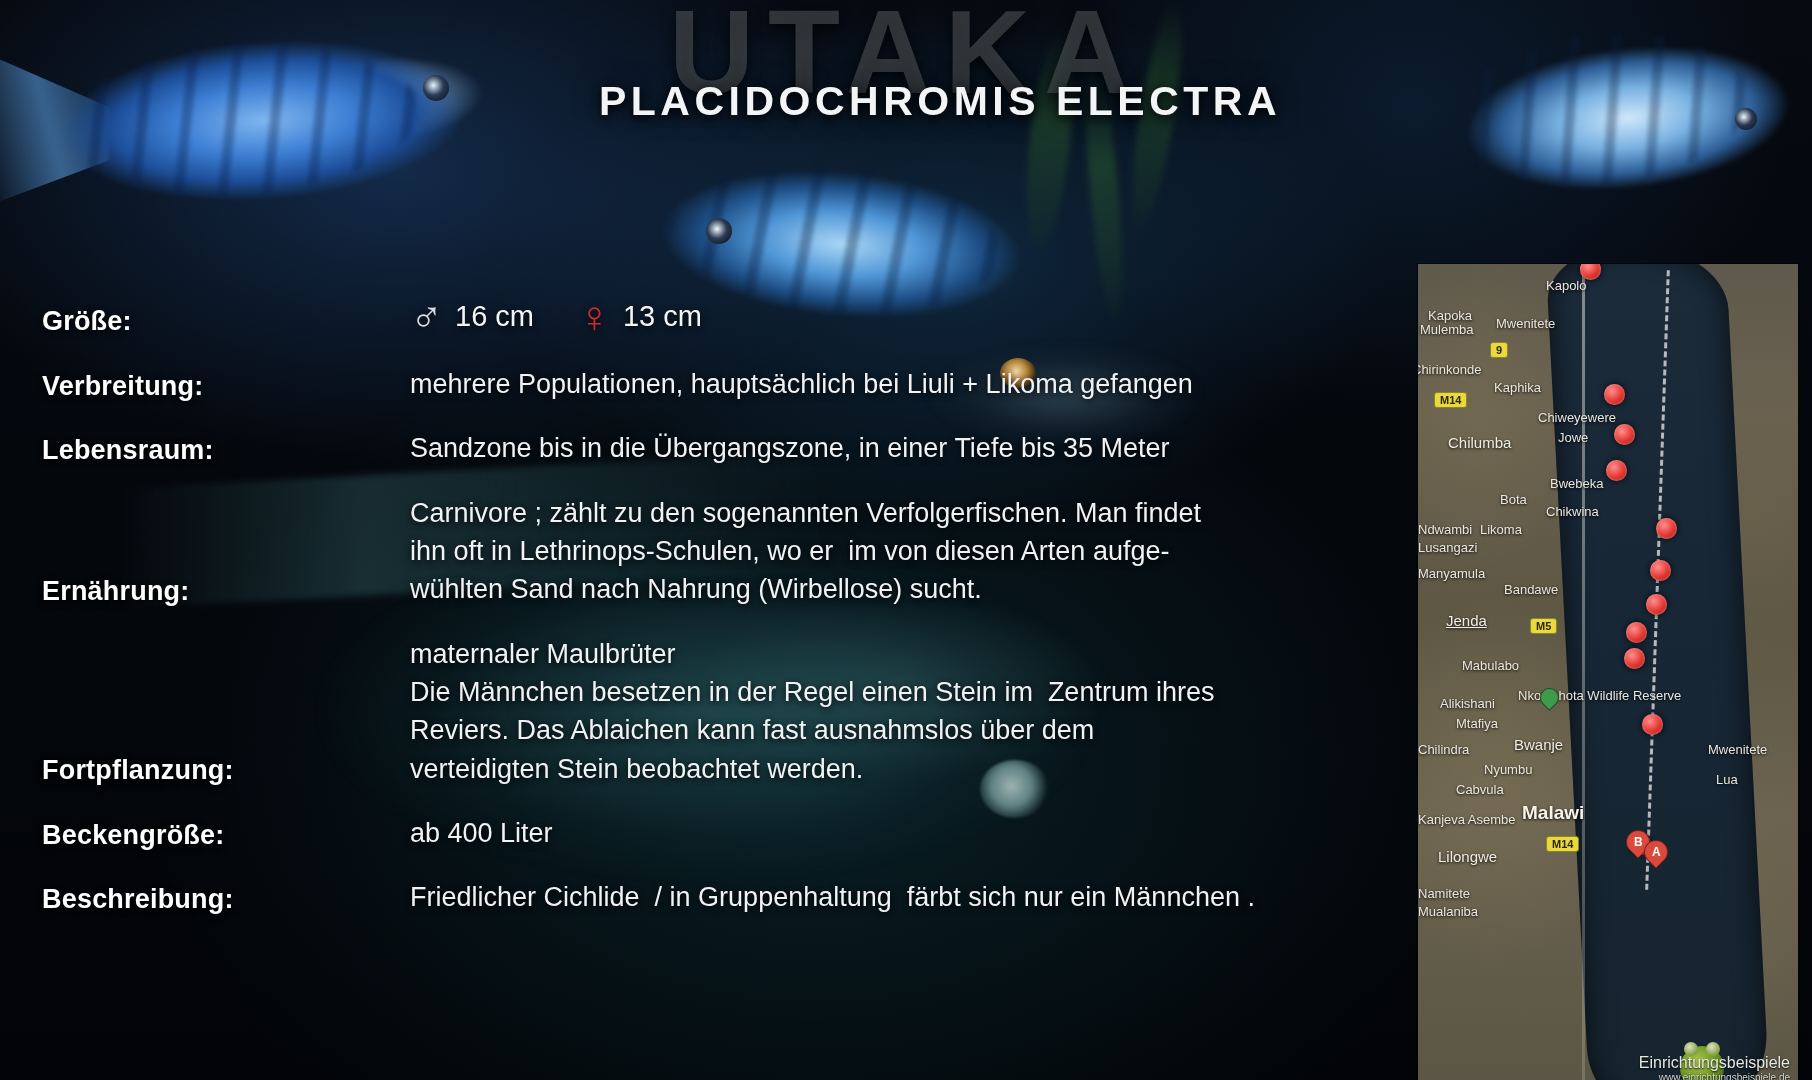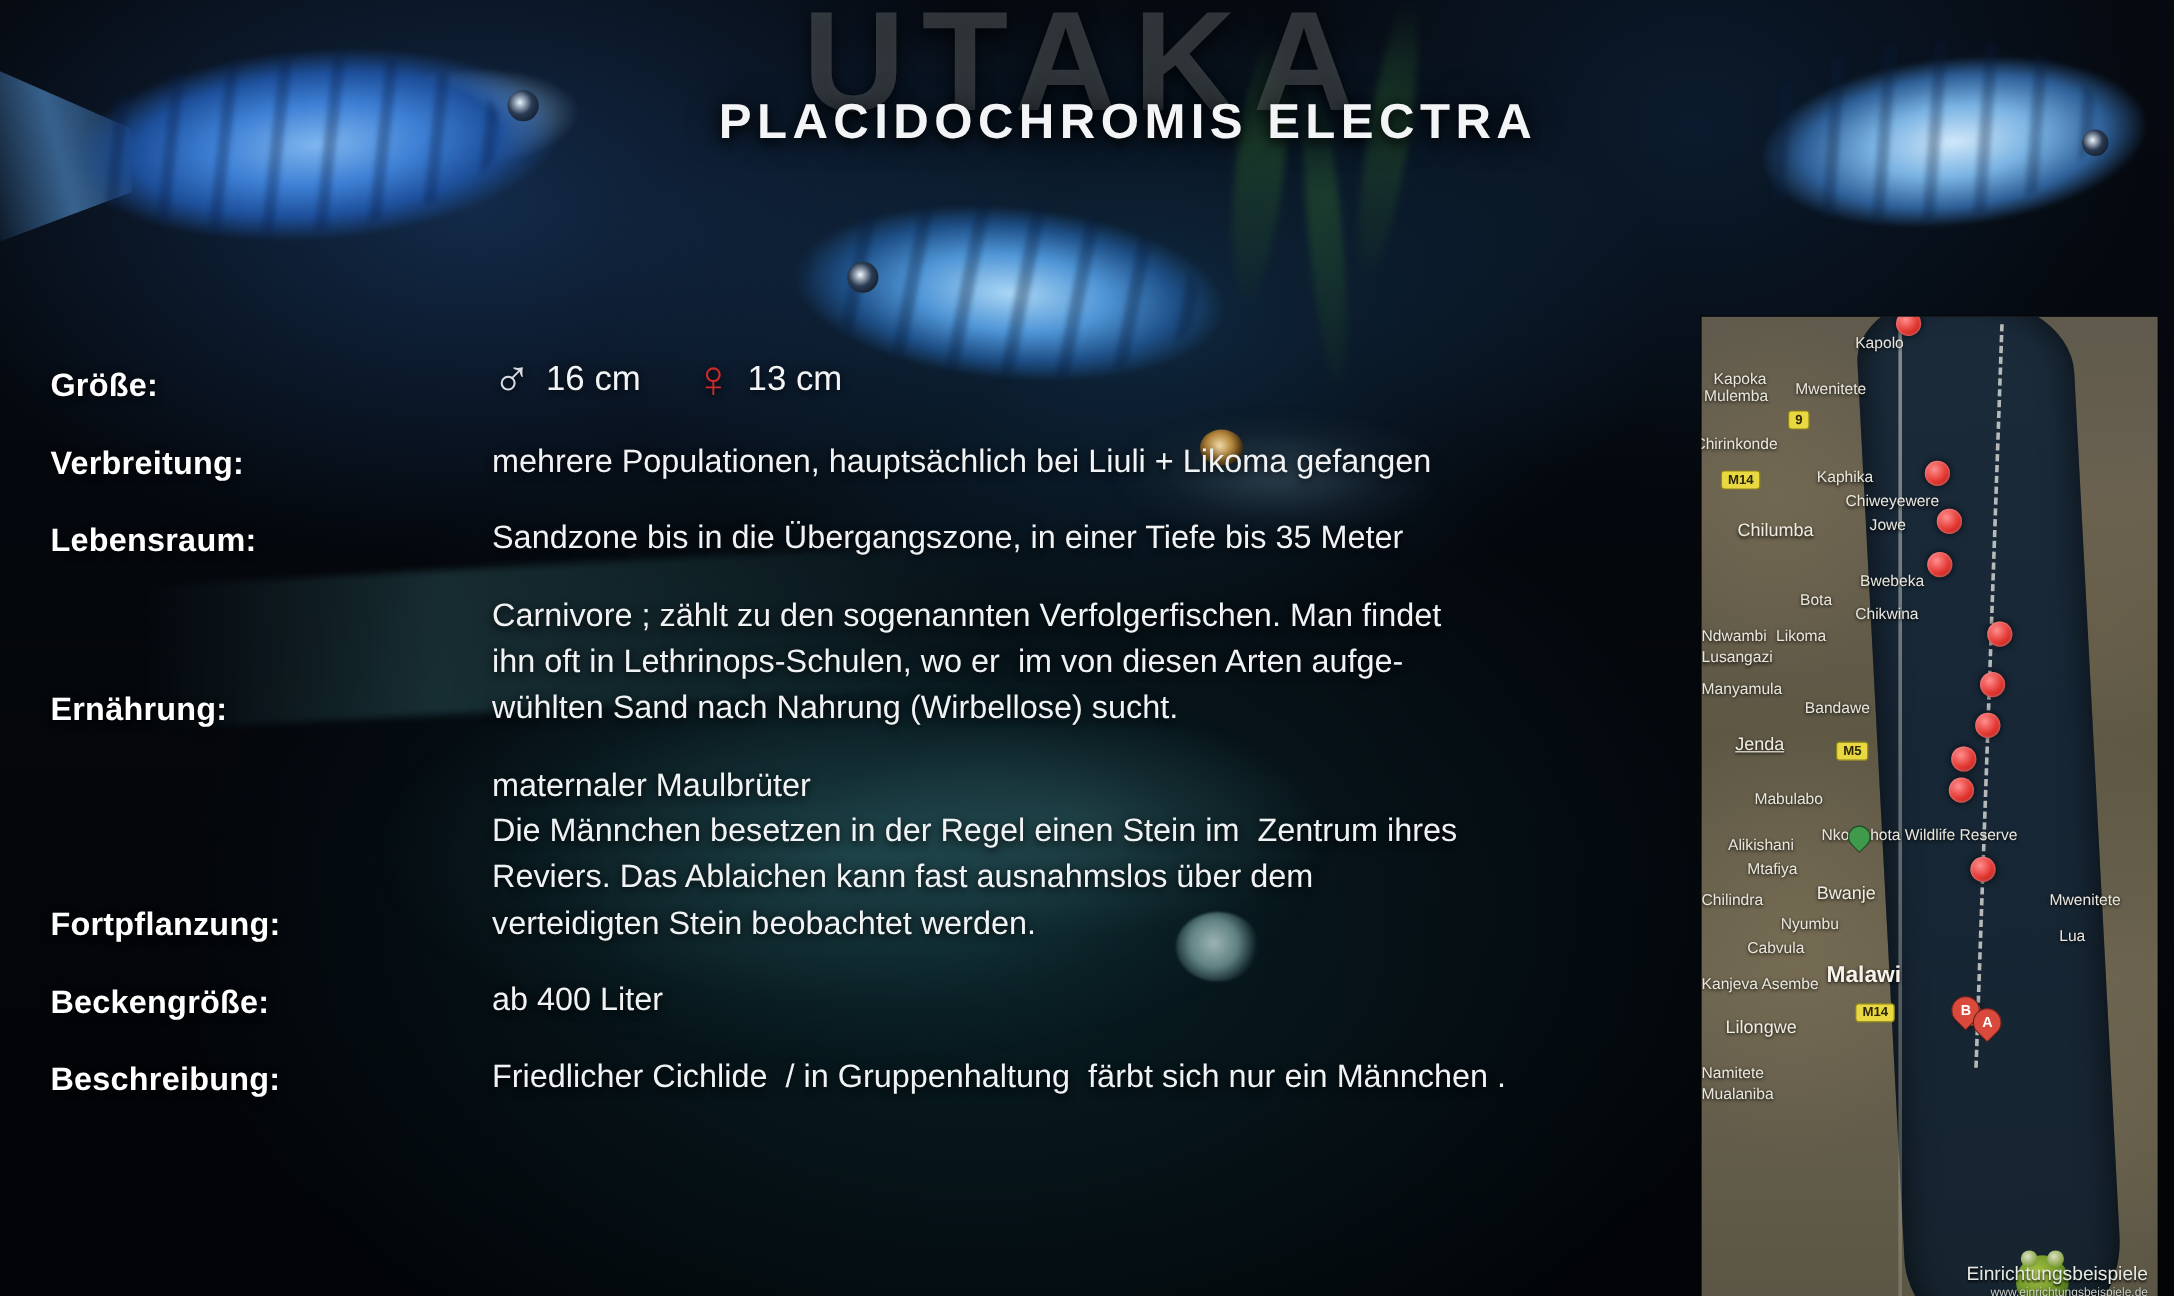--- a/index.html
+++ b/index.html
@@ -469,21 +469,21 @@
     <div class="map-land"></div>
     <div class="map-lake"></div>
     <div class="map-coast"></div>
     <div class="map-route"></div>
     <div id="map-overlays">
         <div class="map-label" style="left: 128px; top: 14px;">Kapolo</div>
         <div class="map-label" style="left: 10px; top: 44px;">Kapoka</div>
         <div class="map-label" style="left: 2px; top: 58px;">Mulemba</div>
         <div class="map-label" style="left: 78px; top: 52px;">Mwenitete</div>
         <div class="map-label" style="left: -6px; top: 98px;">Chirinkonde</div>
-        <div class="map-label" style="left: 96px; top: 116px; margin-top: 10px;">Kaphika</div>
+        <div class="map-label" style="left: 76px; top: 116px;">Kaphika</div>
         <div class="map-label" style="left: 120px; top: 146px;">Chiweyewere</div>
         <div class="map-label med" style="left: 30px; top: 170px;">Chilumba</div>
         <div class="map-label" style="left: 140px; top: 166px;">Jowe</div>
         <div class="map-label" style="left: 132px; top: 212px;">Bwebeka</div>
         <div class="map-label" style="left: 62px; top: 228px; padding-left: 20px;">Bota</div>
         <div class="map-label" style="left: 128px; top: 240px;">Chikwina</div>
         <div class="map-label" style="left: 62px; top: 258px;">Likoma</div>
         <div class="map-label" style="left: 0px; top: 258px;">Ndwambi</div>
         <div class="map-label" style="left: 0px; top: 276px;">Lusangazi</div>
         <div class="map-label" style="left: 0px; top: 302px;">Manyamula</div>

